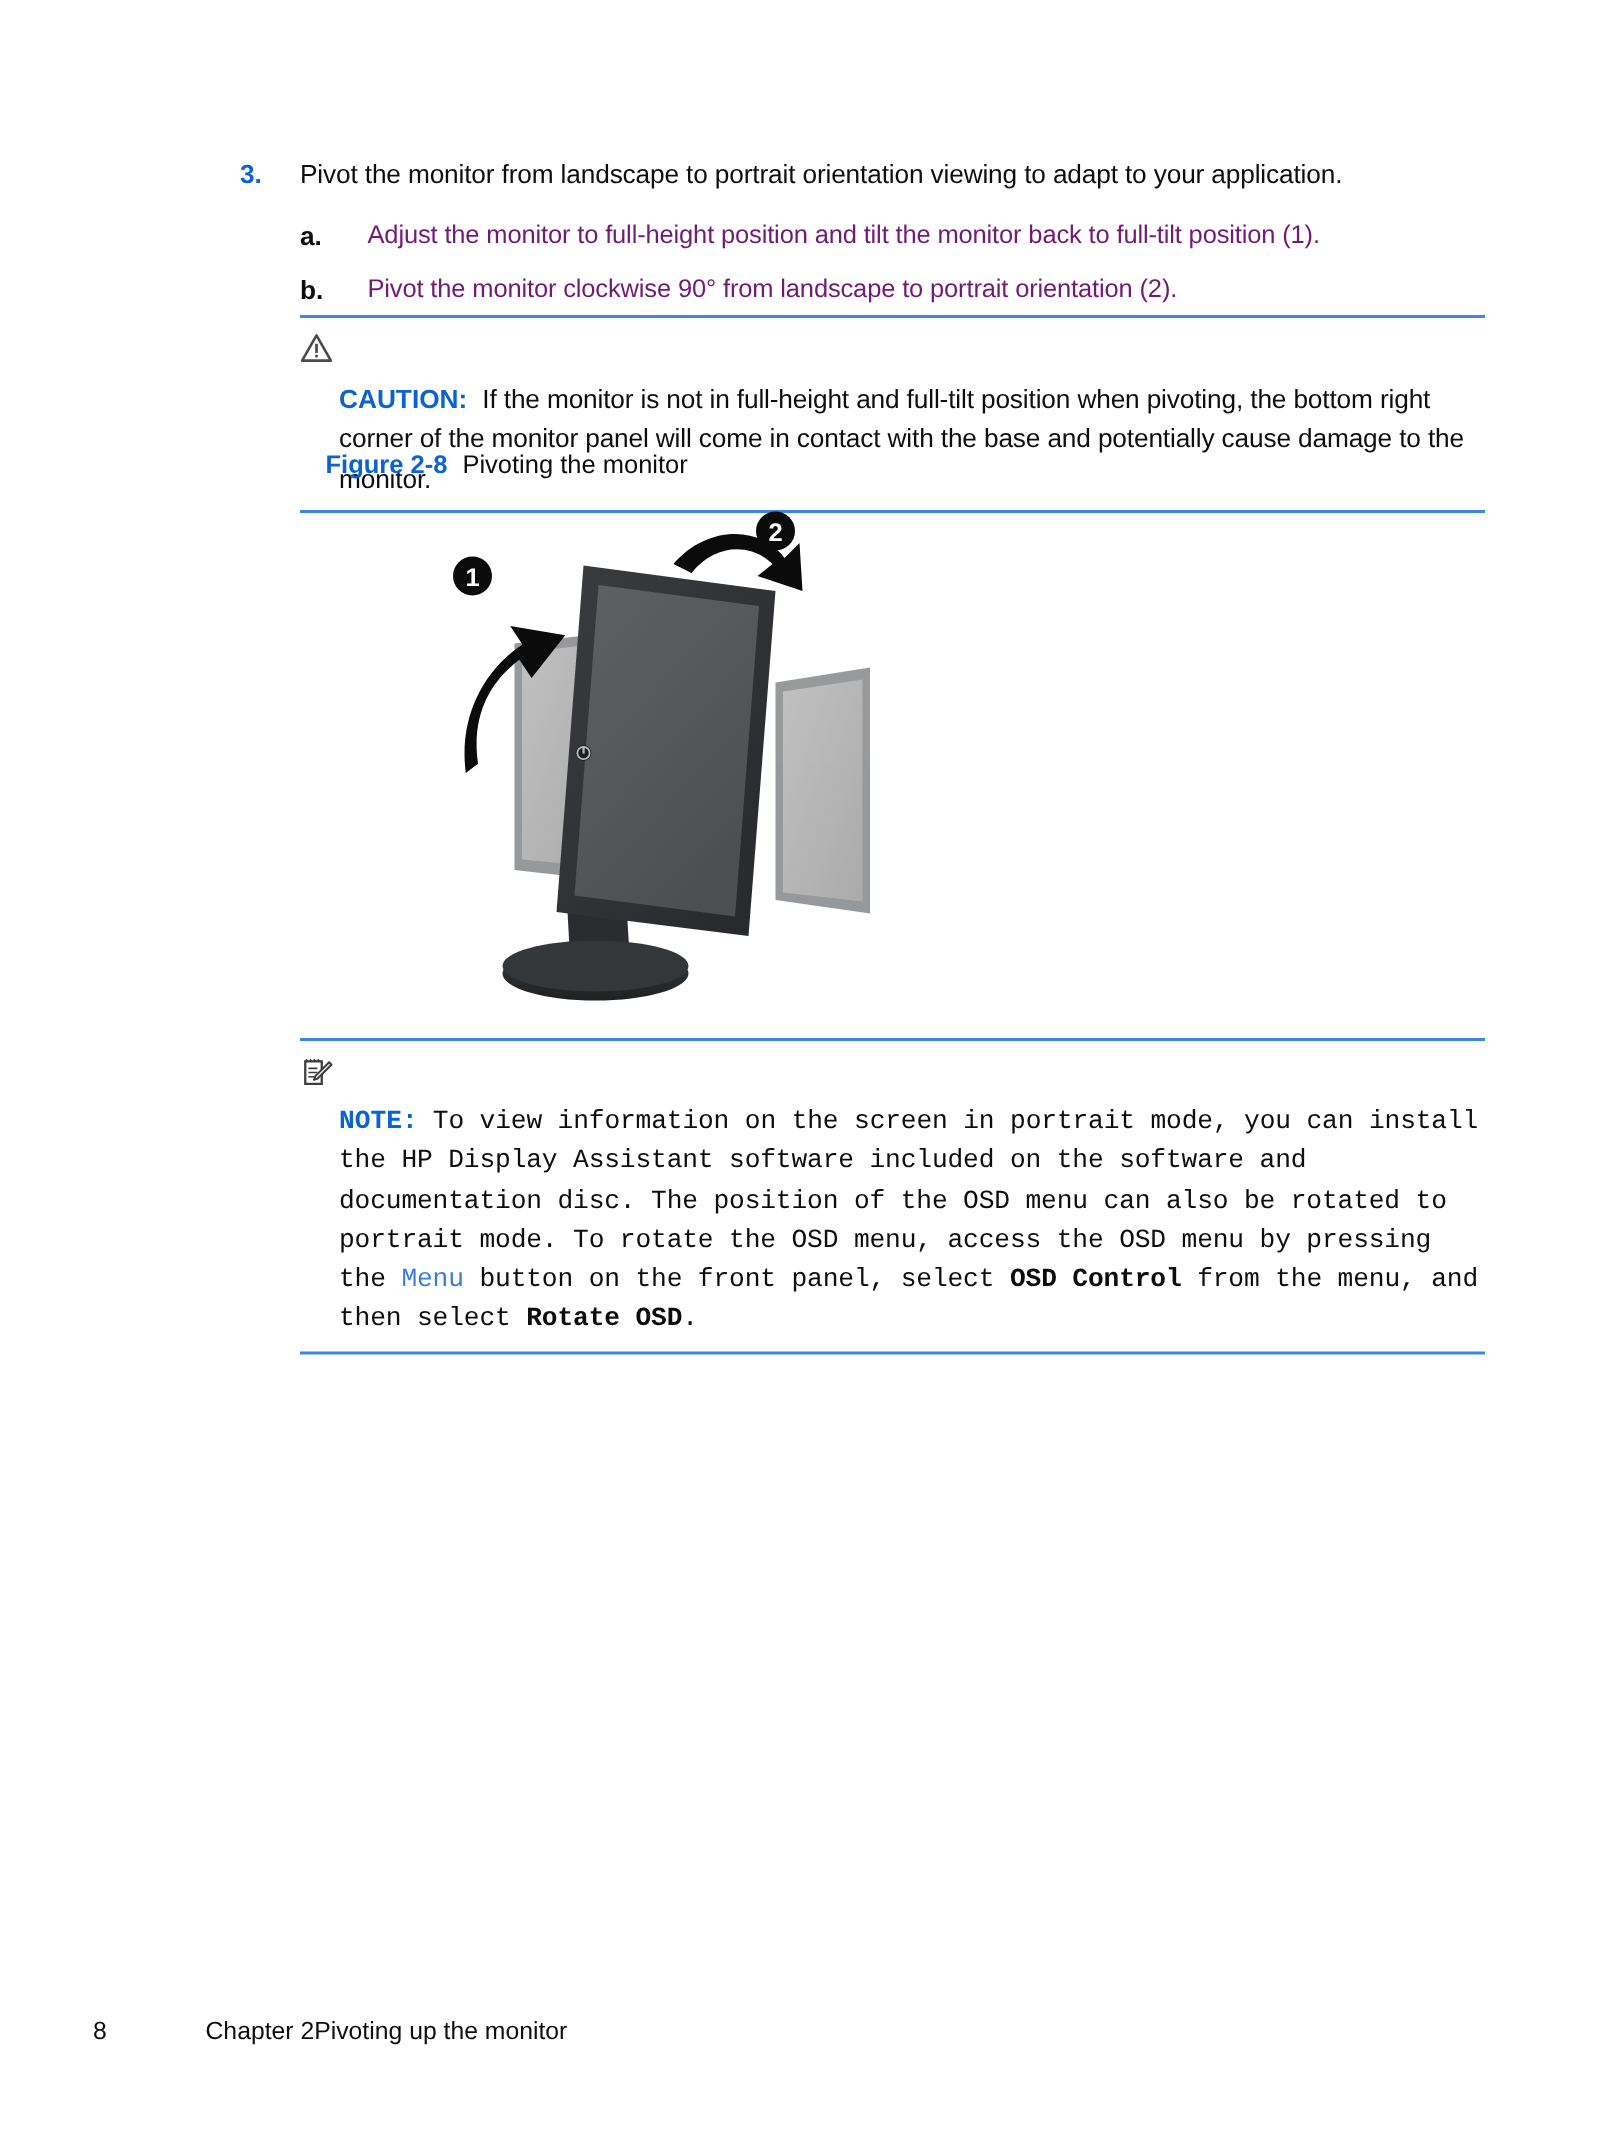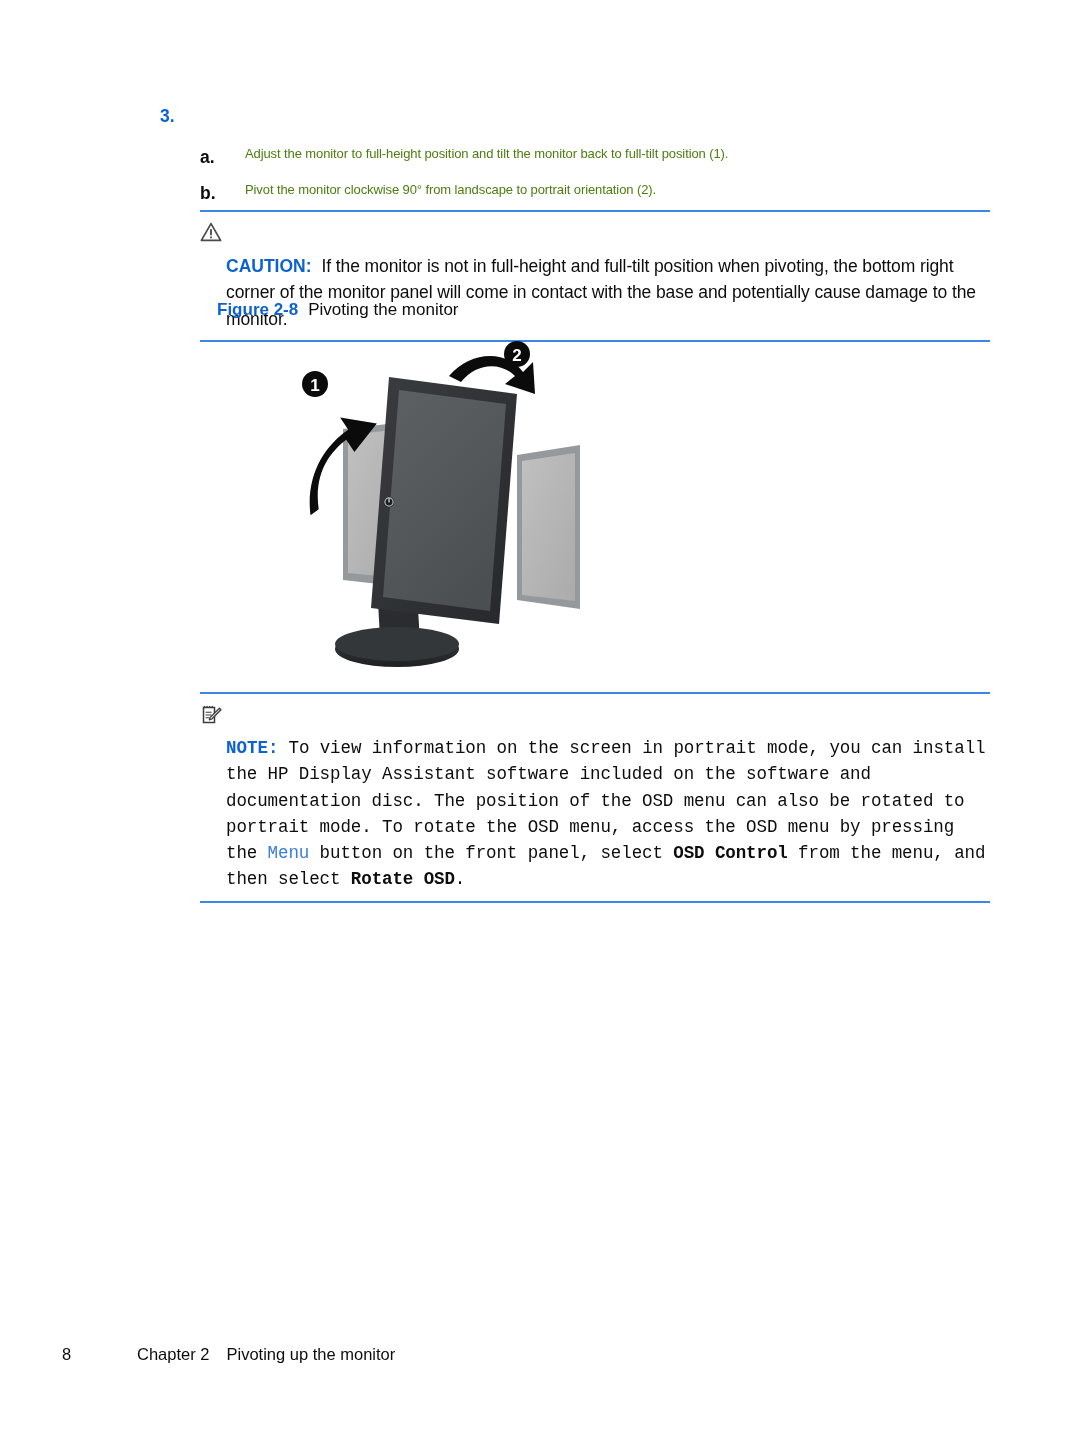--- a/index.html
+++ b/index.html
@@ -60,23 +60,23 @@
   .substep.b { top: 181px; }
   .sub-letter {
     font-weight: bold;
     font-size: 17.5px;
     width: 45px;
     flex: 0 0 45px;
     line-height: 1.45;
     color: #0d0d0d;
   }
   .sub-body {
-    font-size: 13px;
-    line-height: 1.45;
-    color: #4d7c0f;
+    font-size: 17px;
+    line-height: 1.45;
+    color: #701a75;
     letter-spacing: -0.1px;
   }
 
   
   .admon {
     position: absolute;
     box-sizing: border-box;
   }
   .admon .rule {
     height: 2px;
@@ -140,29 +140,30 @@
   .footer {
     position: absolute;
     left: 62px;
     top: 1345px;
     font-size: 16.5px;
     color: #0d0d0d;
     display: flex;
     align-items: baseline;
   }
   .footer .pg-num { width: 75px; flex: 0 0 75px; }
-  .footer .chapter-label { margin-right: 17px; }
+  .footer .chapter-label { }
 </style>
 </head>
 <body>
 
 <div class="page">
 
   <div class="step-3">
     <div class="step-num">3.</div>
+    <div class="step-body">Pivot the monitor from landscape to portrait orientation viewing to adapt to your application.</div>
   </div>
 
   <div class="substep a">
     <div class="sub-letter">a.</div>
     <div class="sub-body">Adjust the monitor to full-height position and tilt the monitor back to full-tilt position (1).</div>
   </div>
 
   <div class="substep b">
     <div class="sub-letter">b.</div>
     <div class="sub-body">Pivot the monitor clockwise 90° from landscape to portrait orientation (2).</div>

